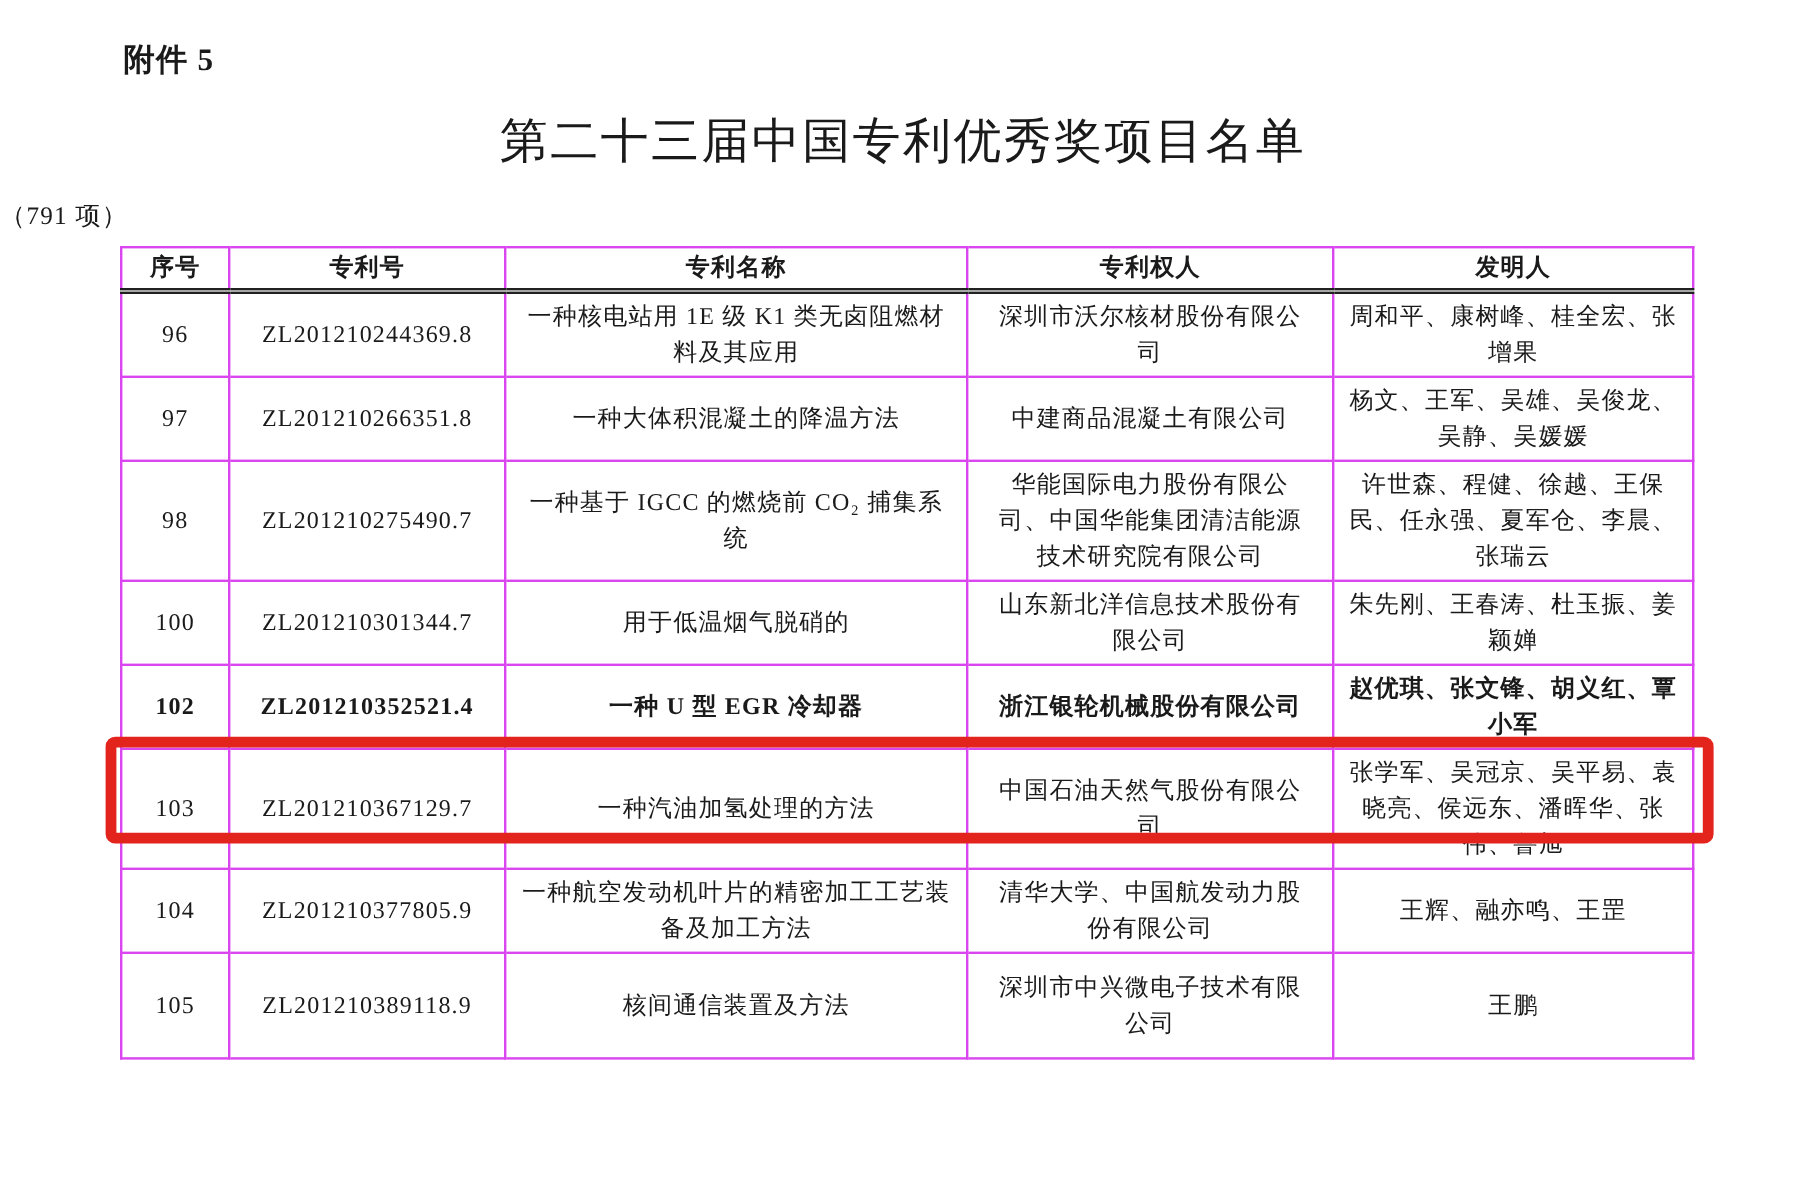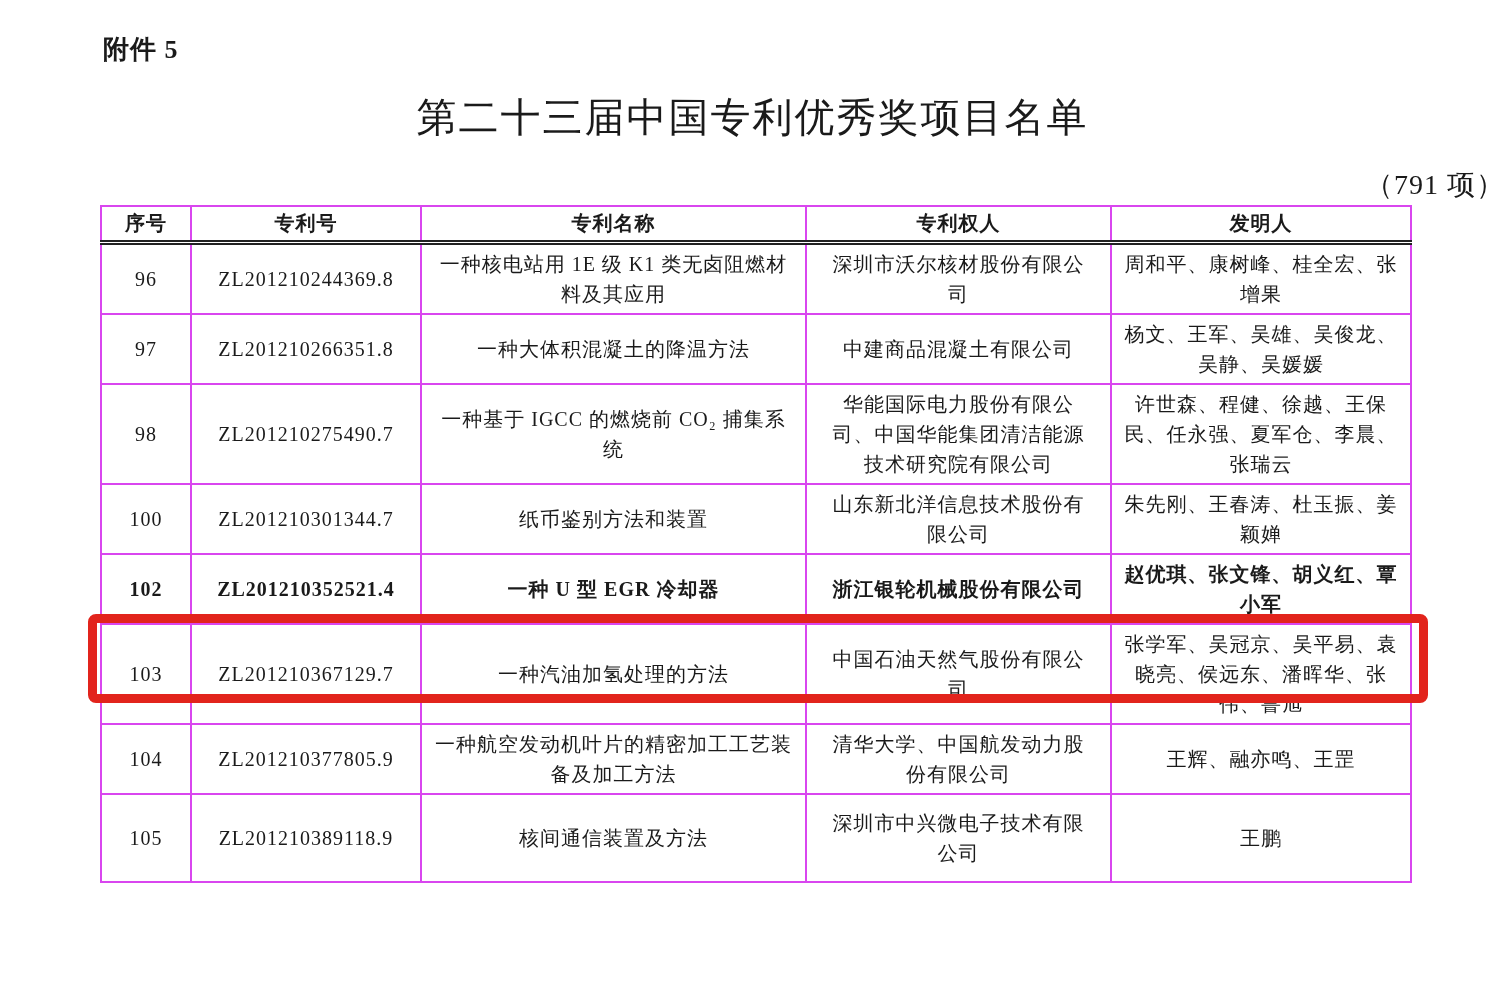--- a/index.html
+++ b/index.html
@@ -28,22 +28,22 @@
     width: 100%;
     text-align: center;
     font-size: 40px;
     font-weight: 400;
     letter-spacing: 2px;
   }
   .subtitle {
     position: absolute;
     left: 0; top: 166px;
     width: 100%;
-    text-align: right;
-    font-size: 28px;
+    text-align: left;
+    font-size: 21px;
     letter-spacing: 1px;
   }
   table.patent-table {
     position: absolute;
     left: 100px; top: 205px;
     width: 1310px;
     border-collapse: collapse;
     table-layout: fixed;
     font-size: 20px;
   }
@@ -130,21 +130,21 @@
         <tr>
     <td class="c-seq">98</td>
     <td class="c-no">ZL201210275490.7</td>
     <td class="c-name">一种基于 IGCC 的燃烧前 CO₂ 捕集系统</td>
     <td class="c-owner">华能国际电力股份有限公司、中国华能集团清洁能源技术研究院有限公司</td>
     <td class="c-inv">许世森、程健、徐越、王保民、任永强、夏军仓、李晨、张瑞云</td>
   </tr>
         <tr>
     <td class="c-seq">100</td>
     <td class="c-no">ZL201210301344.7</td>
-    <td class="c-name">纸币鉴别方法和装置</td>
+    <td class="c-name">用于低温烟气脱硝的</td>
     <td class="c-owner">山东新北洋信息技术股份有限公司</td>
     <td class="c-inv">朱先刚、王春涛、杜玉振、姜颖婵</td>
   </tr>
         <tr>
     <td class="c-seq">102</td>
     <td class="c-no">ZL201210352521.4</td>
     <td class="c-name">一种 U 型 EGR 冷却器</td>
     <td class="c-owner">浙江银轮机械股份有限公司</td>
     <td class="c-inv">赵优琪、张文锋、胡义红、覃小军</td>
   </tr>

